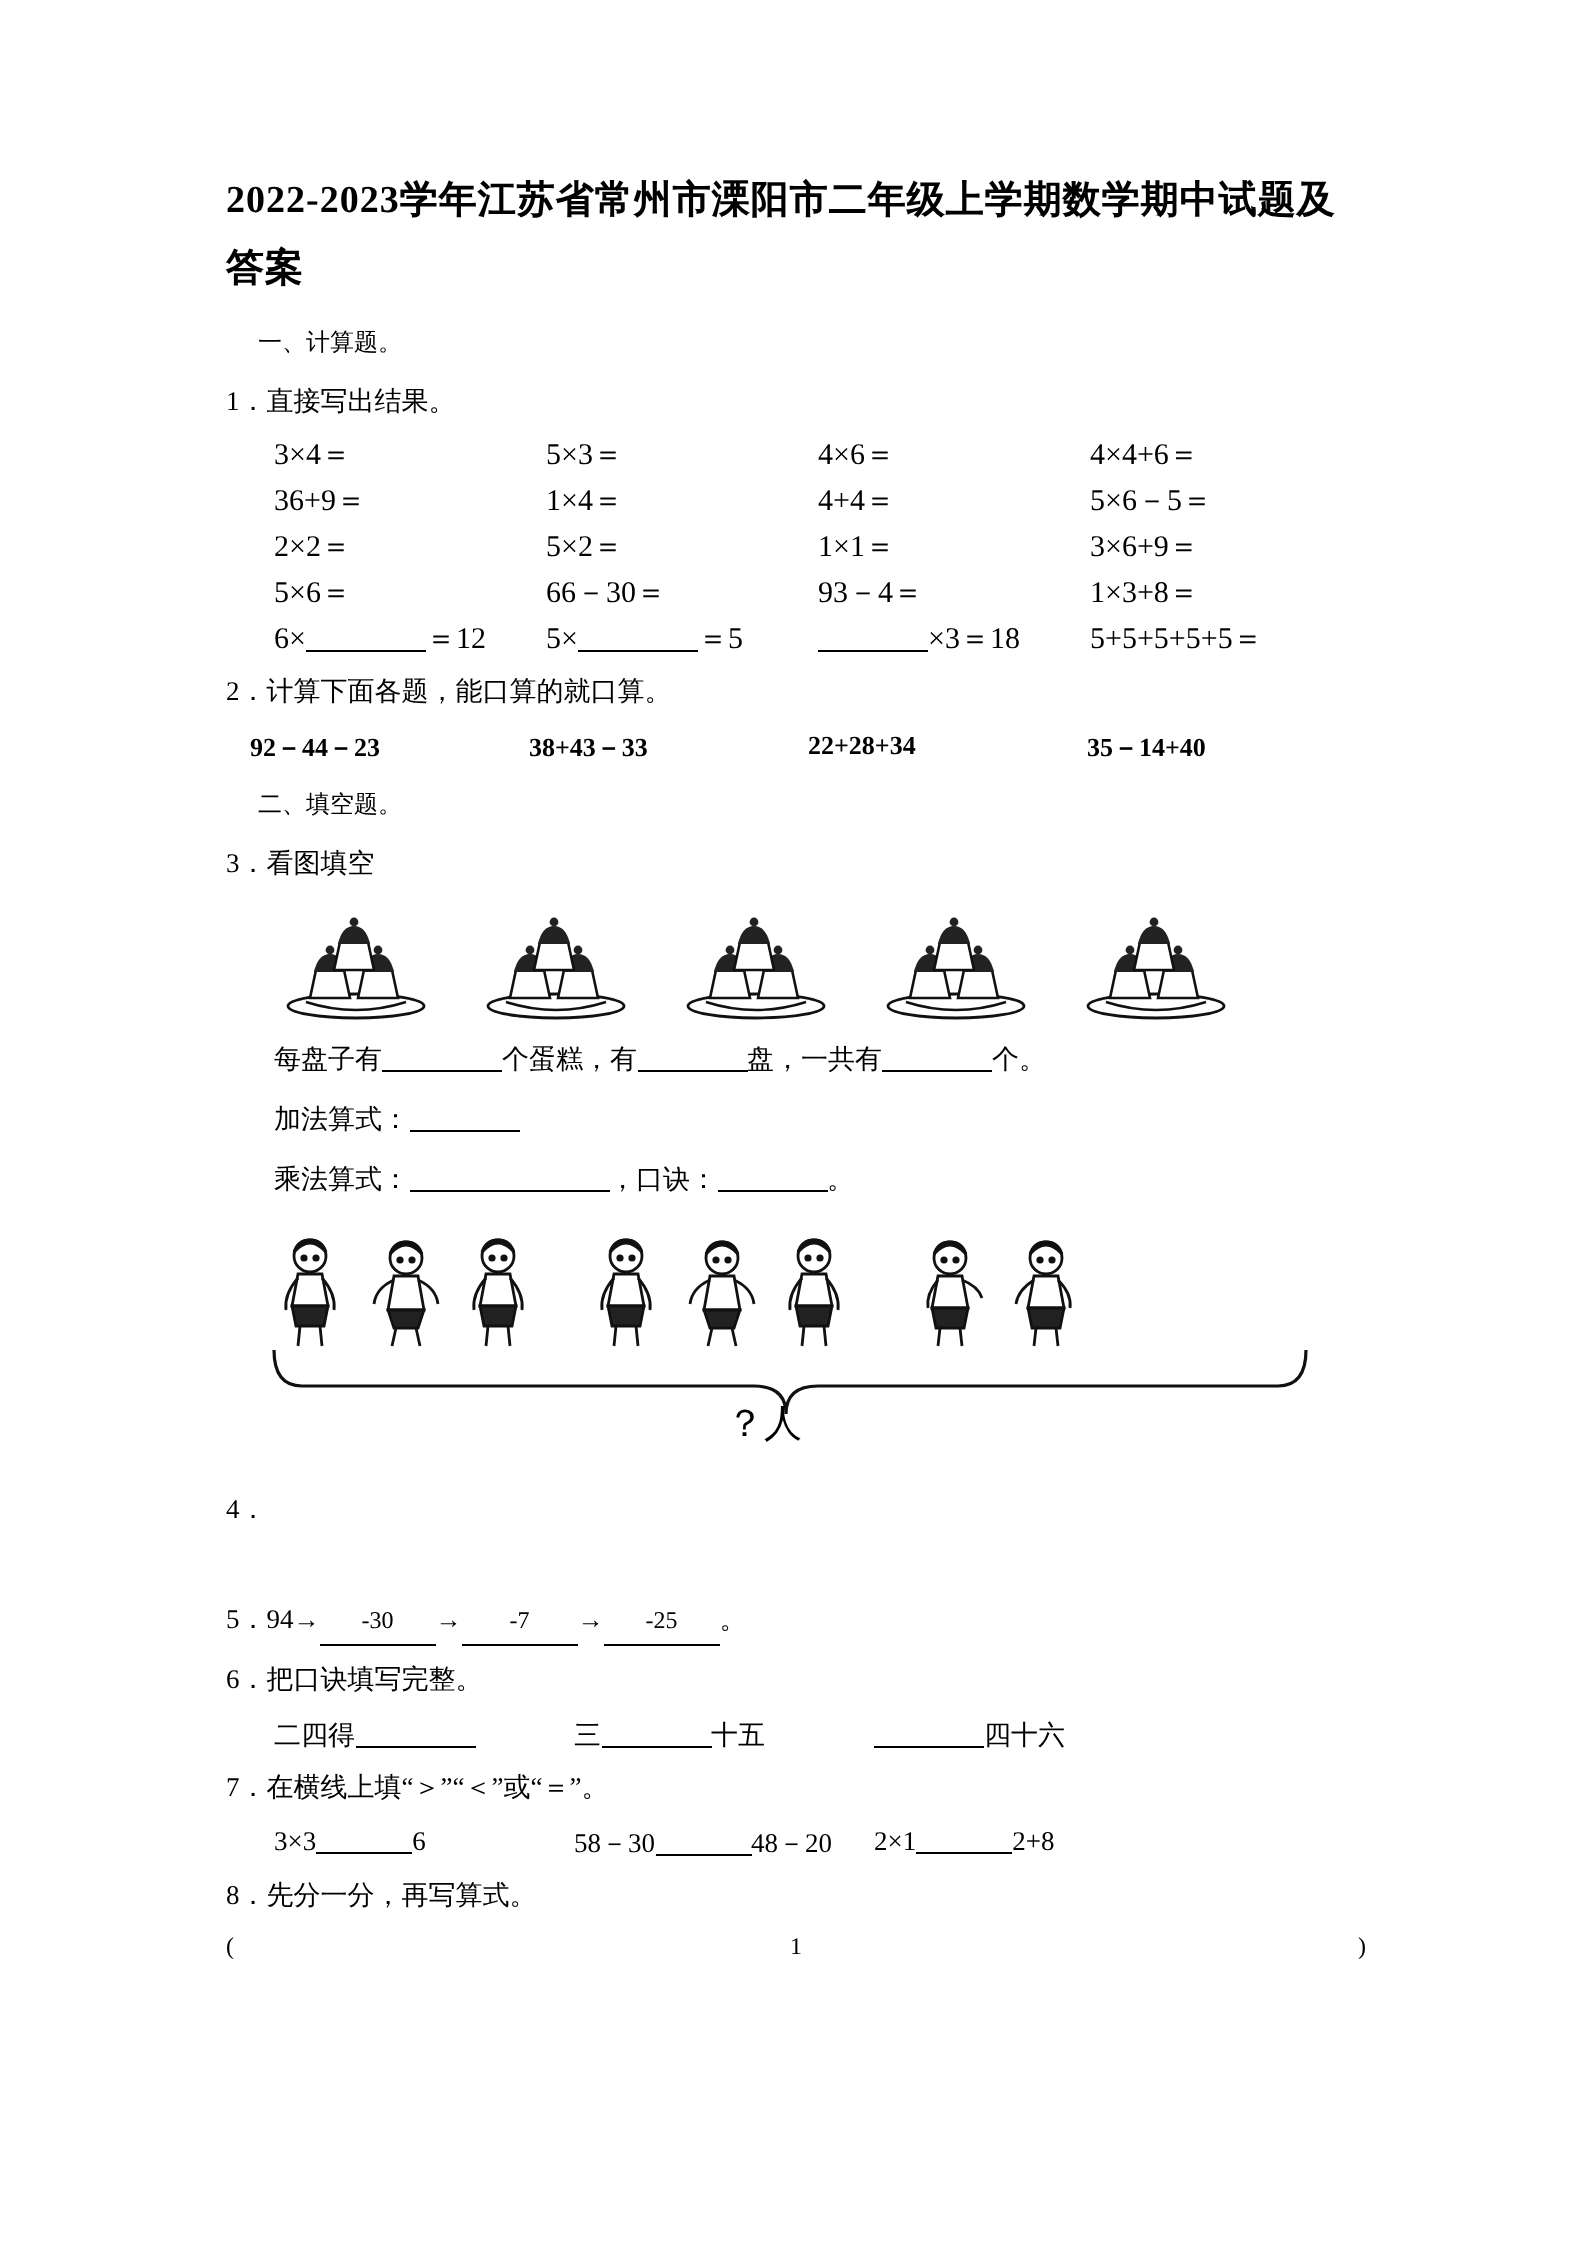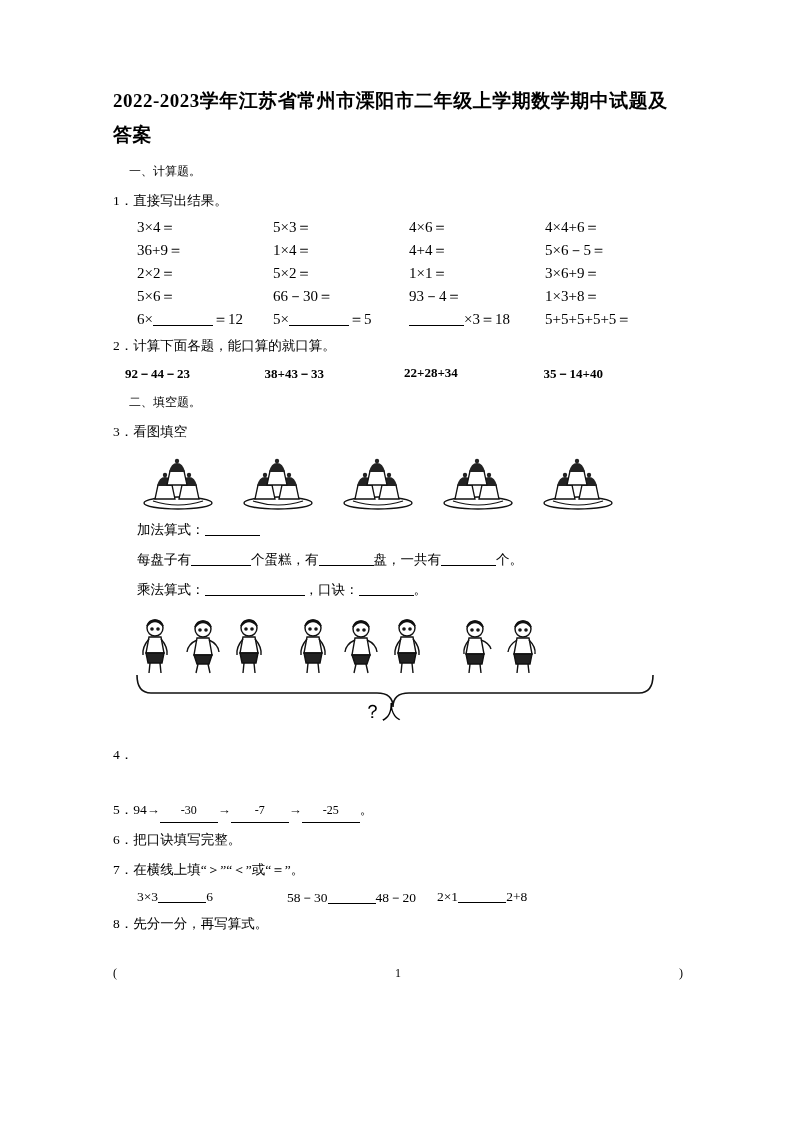--- a/index.html
+++ b/index.html
@@ -345,24 +345,24 @@
               <path d="M32 30 l3-14 h14 l3 14 z" fill="#fff" stroke="#111" stroke-width="1.3"></path>
               <path d="M34 17 q2-9 8-9 q6 0 8 9 z" fill="#222"></path>
               <circle cx="42" cy="6" r="2.2" fill="#222"></circle>
             </g>
           </g>
         </svg>
       </div>
     </div>
 
     <div class="fill-line">
+      <span>每盘子有</span><span class="blank b60"></span><span>个蛋糕，有</span><span class="blank b55"></span><span>盘，一共有</span><span class="blank b55"></span><span>个。</span>
+    </div>
+    <div class="fill-line">
       <span>加法算式：</span><span class="blank b55"></span>
-    </div>
-    <div class="fill-line">
-      <span>每盘子有</span><span class="blank b60"></span><span>个蛋糕，有</span><span class="blank b55"></span><span>盘，一共有</span><span class="blank b55"></span><span>个。</span>
     </div>
     <div class="fill-line">
       <span>乘法算式：</span><span class="blank b100"></span><span>，口诀：</span><span class="blank b55"></span><span>。</span>
     </div>
 
     <div class="kids-wrap">
       <div class="kids-row">
         <div class="kid">
           <svg width="44" height="60" viewBox="0 0 44 60">
             <g stroke="#111" stroke-width="1.4" fill="none">
@@ -517,20 +517,31 @@
       </span>
         <span class="arrow">→</span>
       <span class="op-above">
         <span class="oplabel">-25</span>
         <span class="uline"></span>
       </span>
       <span>。</span>
     </div>
 
     <div class="q">6．把口诀填写完整。</div>
+    <div class="cmp-row">
+      <div>
+        <span>二四得</span><span class="blank b60"></span>
+      </div>
+      <div>
+        <span>三</span><span class="blank b55"></span><span>十五</span>
+      </div>
+      <div>
+        <span class="blank b55"></span><span>四十六</span>
+      </div>
+    </div>
 
     <div class="q">7．在横线上填“＞”“＜”或“＝”。</div>
     <div class="cmp-row">
       <div>
         <span>3×3</span><span class="blank b48"></span><span>6</span>
       </div>
       <div>
         <span>58－30</span><span class="blank b48"></span><span>48－20</span>
       </div>
       <div>

